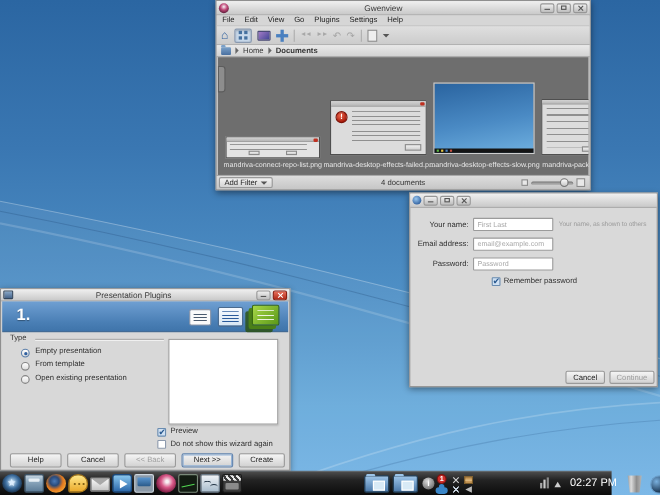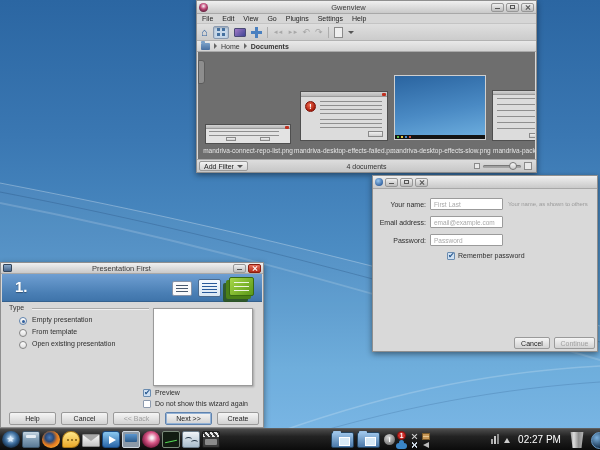--- a/index.html
+++ b/index.html
@@ -132,21 +132,21 @@
   .bic3::after{content:"";position:absolute;left:4px;top:4px;right:4px;bottom:4px;
     background:repeating-linear-gradient(to bottom,rgba(255,255,255,.85) 0 1px,transparent 1px 4px);}
   .wtype{position:absolute;left:8px;top:41px;font-size:7px;color:#333;}
   .wtype-line{position:absolute;left:31px;top:45px;width:117px;height:1px;background:#aaa;box-shadow:0 1px 0 #f0f0f0;}
   .wopt{position:absolute;left:31px;font-size:7px;color:#2e2e2e;white-space:nowrap;}
   .wprev{position:absolute;left:152px;top:45px;width:100px;height:78px;background:#fff;border:1px solid #9a9a9a;
     box-shadow:1px 1px 2px rgba(0,0,0,.25);}
   .wcb-label{position:absolute;left:154px;font-size:7px;color:#2e2e2e;white-space:nowrap;}
 
   
-  .taskbar{position:absolute;left:0;bottom:0;width:600px;height:22px;
+  .taskbar{position:absolute;left:0;bottom:0;width:556px;height:22px;
     background:linear-gradient(#4b4b4b 0%,#232323 35%,#0b0b0b 100%);border-top:1px solid #5f5f5f;}
   .launchers{position:absolute;left:2px;top:2px;display:flex;gap:2px;align-items:center;}
   .lic{position:relative;width:18px;height:17px;flex:none;}
   .ic-menu{border-radius:50%;background:radial-gradient(circle at 50% 42%,#b8dcf8 0%,#3a6a9a 45%,#0a1828 85%);}
   .ic-menu::after{content:"★";position:absolute;left:4.5px;top:2.5px;font-size:9px;color:#dceeff;text-shadow:0 0 2px #fff;}
   .ic-files{border-radius:2px;border:1px solid #3c5468;background:linear-gradient(#c6d6e2 0%,#8aa6bc 40%,#5a7a96 100%);}
   .ic-files::after{content:"";position:absolute;left:3px;top:3px;right:3px;height:3px;background:#e6eef4;border-radius:1px;}
   .ic-ffox{border-radius:50%;background:radial-gradient(circle at 42% 38%,#4a7ab8 0%,#2a4a7a 28%,#e07820 52%,#f5a030 75%,#b04a10 100%);}
   .ic-im{border-radius:50% 50% 45% 12%;border:1px solid #a8781a;background:linear-gradient(#ffe88a,#eaa92a);}
   .ic-im::after{content:"";position:absolute;left:4px;top:7px;width:2px;height:2px;border-radius:50%;background:#7a5a10;
@@ -347,21 +347,21 @@
     </div>
     <span class="cb checked" style="left:74px;top:76px;"></span>
     <span class="mcb-label">Remember password</span>
     <span class="btn" style="left:141px;top:161px;width:36px;height:12px;">Cancel</span>
     <span class="btn disabled" style="left:181px;top:161px;width:41px;height:12px;">Continue</span>
   </div>
 
   <div class="win wiz">
     <div class="tbar">
       <span class="wiz-logo"></span>
-      <span class="ttl">Presentation First</span>
+      <span class="ttl">Presentation Plugins</span>
       <span class="wbtn">
           <i class="gmin"></i>
         </span>
       <span class="wbtn red">
           <i class="gx"></i>
         </span>
     </div>
     <div class="banner">
       <span class="bstep">1.</span>
       <span class="bic1"></span>

